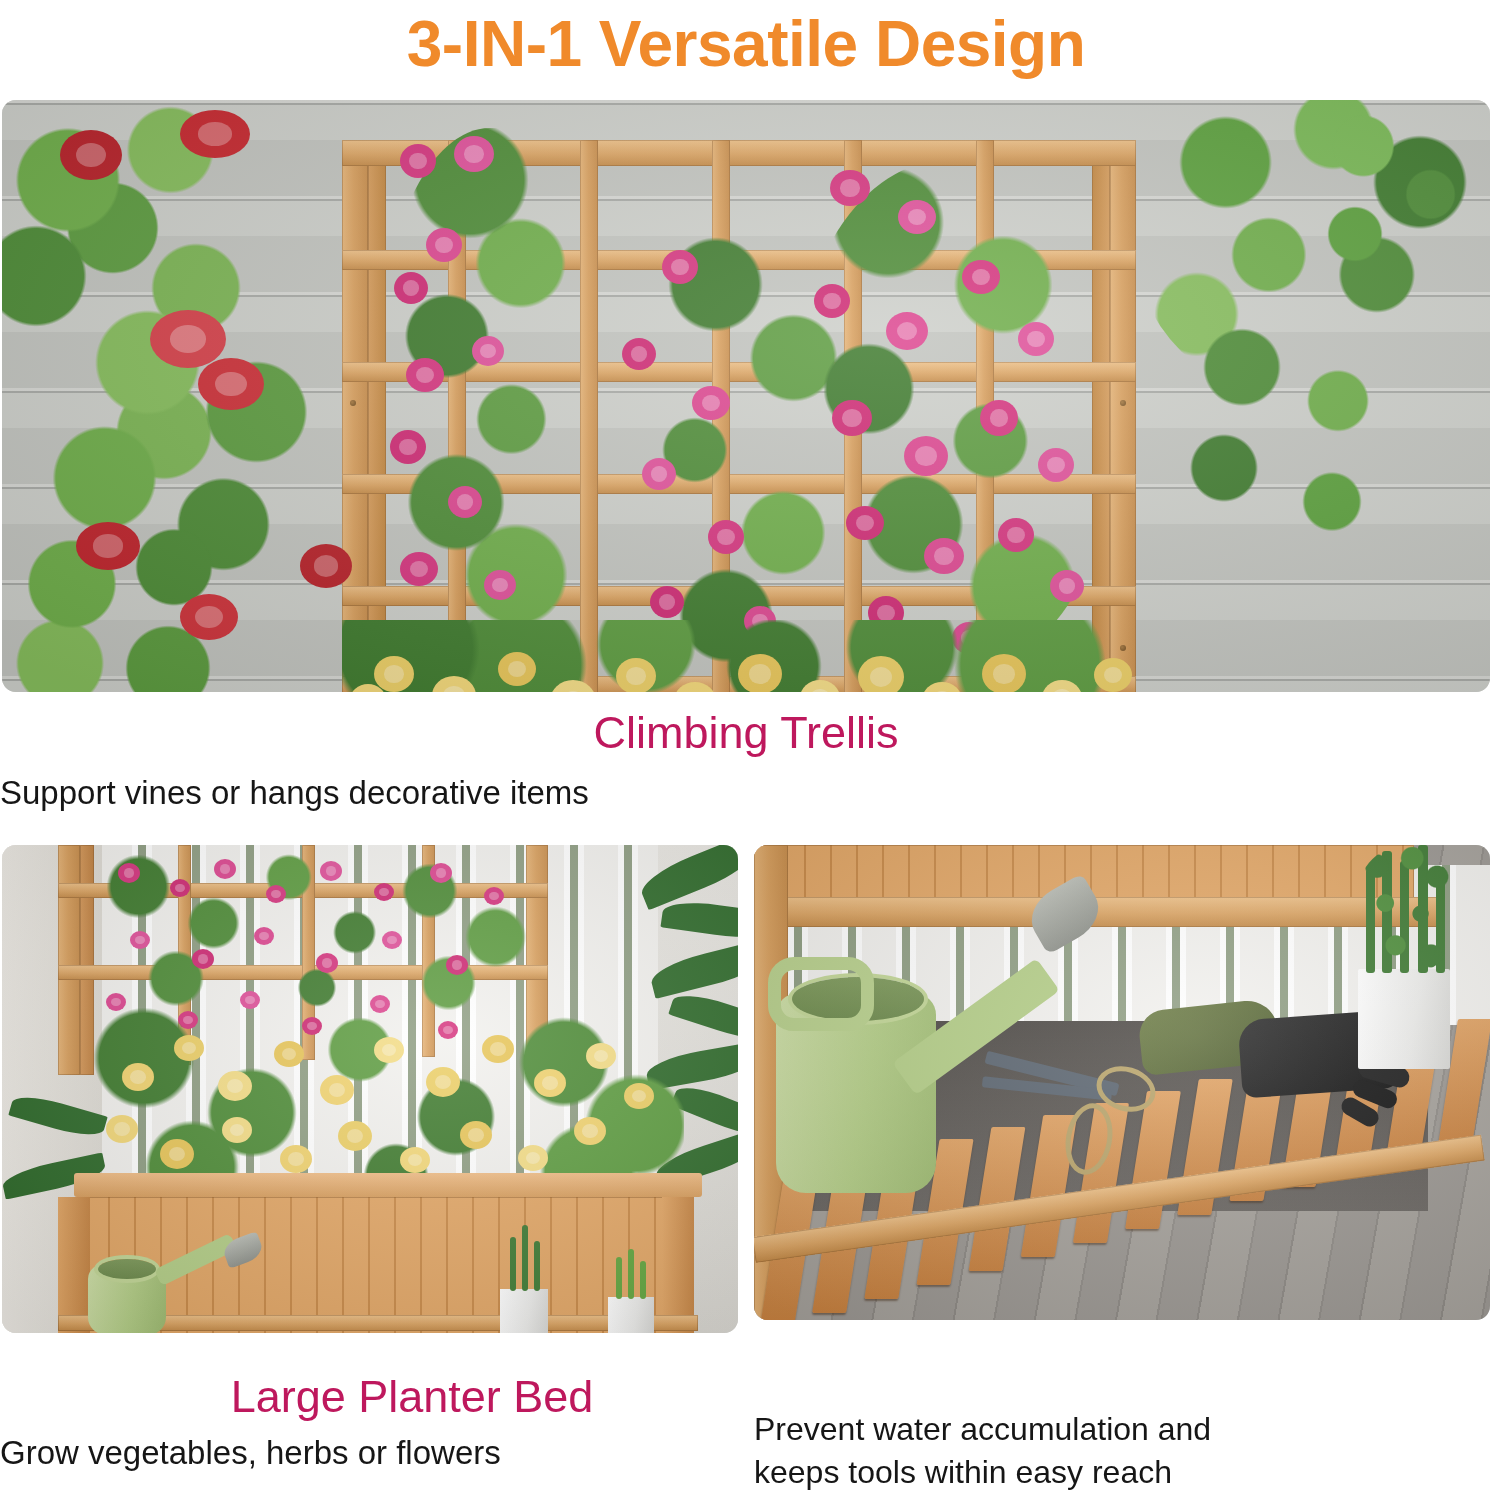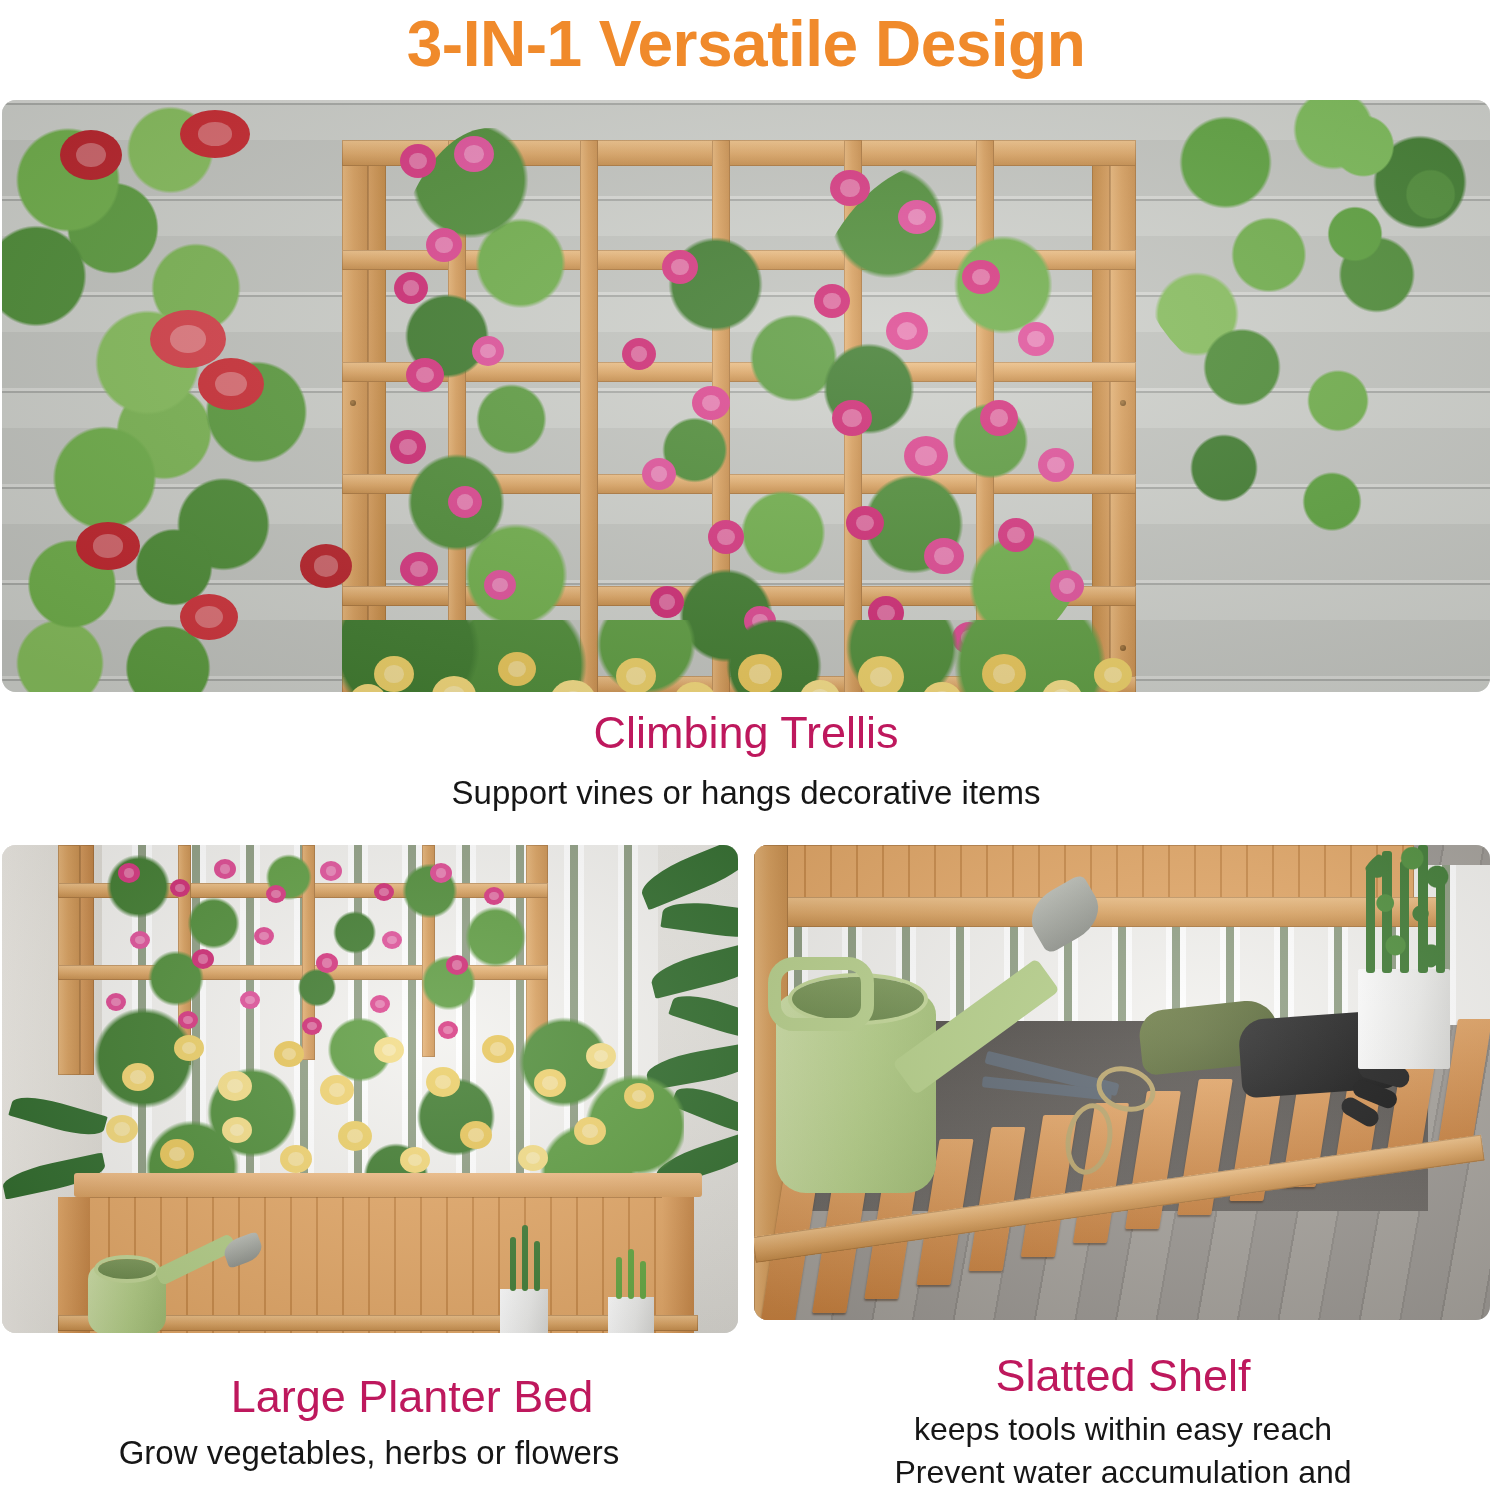--- a/index.html
+++ b/index.html
@@ -75,21 +75,21 @@
     content:""; position:absolute; left:26%; top:26%; width:48%; height:48%;
     border-radius:50%; background: rgba(255,255,255,.30);
   }
 
   
   .cap-h {
     position: absolute; text-align: center;
     font-size: 45px; color: #be185d; line-height: 54px; white-space: nowrap;
   }
   .cap-s {
-    position: absolute; text-align: center;
+    position: absolute; text-align: left;
     font-size: 33px; color: #161616; line-height: 42px;
   }
   #hero-h { left: 0; top: 706px; width: 1492px; }
   #hero-s { left: 0; top: 772px; width: 1492px; }
   #pl-h   { left: 0; top: 1370px; width: 738px; margin-left: 43px; }
   #pl-s   { left: 0; top: 1432px; width: 738px; }
   #sh-h   { left: 754px; top: 1349px; width: 738px; }
   #sh-s   { left: 754px; top: 1408px; width: 738px; font-size: 32px; line-height: 43px; }
 
   
@@ -547,19 +547,18 @@
                        radial-gradient(circle at 80% 24%, #3f7b34 0 8%, transparent 9%),
                        radial-gradient(circle at 30% 44%, #4f8f3c 0 8%, transparent 9%),
                        radial-gradient(circle at 64% 52%, #3f7b34 0 8%, transparent 9%),
                        radial-gradient(circle at 40% 76%, #4f8f3c 0 8%, transparent 9%),
                        radial-gradient(circle at 74% 84%, #3f7b34 0 8%, transparent 9%);"></div>
     </div>
 
     <div class="vign"></div>
   </div>
 
-  <div class="cap-h" id="sh-h">Slatted Shelf</div>
   <div class="cap-s" id="sh-s">
+    <div>Prevent water accumulation and</div>
     <div>keeps tools within easy reach</div>
-    <div>Prevent water accumulation and</div>
   </div>
 
 </div>
 
 </body></html>

